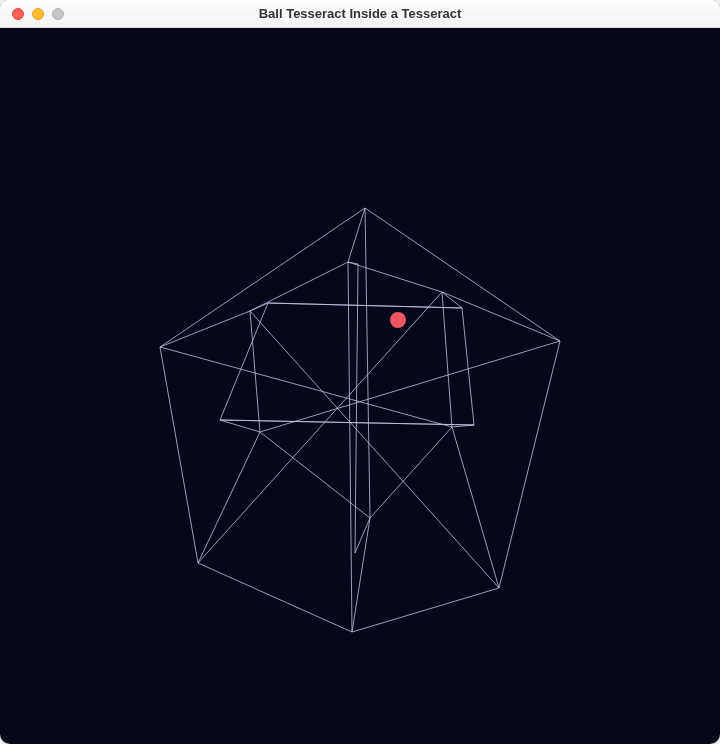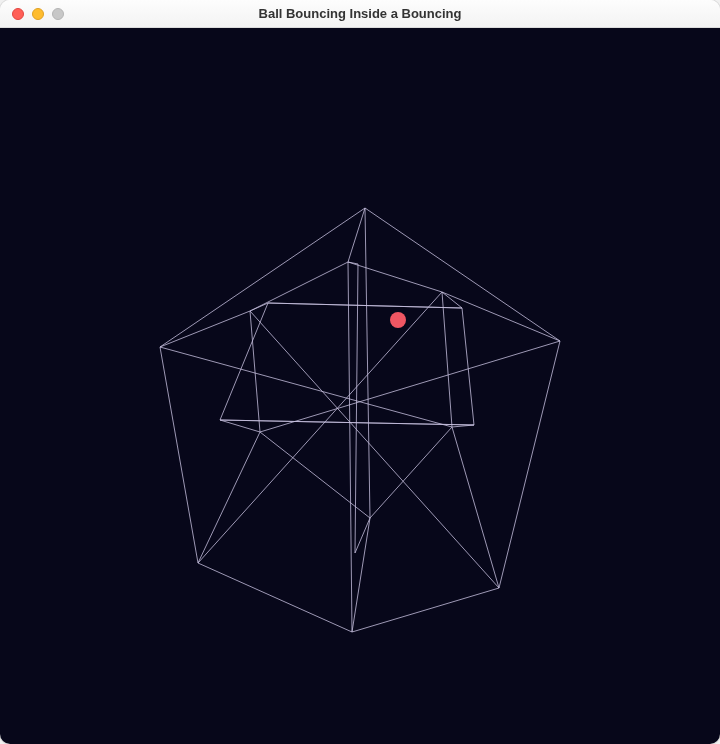--- a/index.html
+++ b/index.html
@@ -71,21 +71,21 @@
 </head>
 <body>
 
 <div class="window">
   <div class="titlebar">
     <div class="traffic-lights">
       <div class="tl tl-close"></div>
       <div class="tl tl-min"></div>
       <div class="tl tl-max"></div>
     </div>
-    <div class="title">Ball Bouncing Inside a Bouncing</div>
+    <div class="title">Ball Tesseract Inside a Tesseract</div>
   </div>
   <div class="canvas-area">
     <svg viewBox="0 0 720 716">
       <g id="wire" stroke-width="1" fill="none" stroke="#c8c2e0" stroke-opacity="0.78">
           <polygon points="365,180 560,313 499,560 352,604 198,535 160,319"></polygon>
           <polygon points="348,234 442,264 452,399 370,490 260,404 250,283"></polygon>
           <line x1="365" y1="180" x2="348" y2="234"></line>
           <line x1="560" y1="313" x2="442" y2="264"></line>
           <line x1="499" y1="560" x2="452" y2="399"></line>
           <line x1="352" y1="604" x2="370" y2="490"></line>

